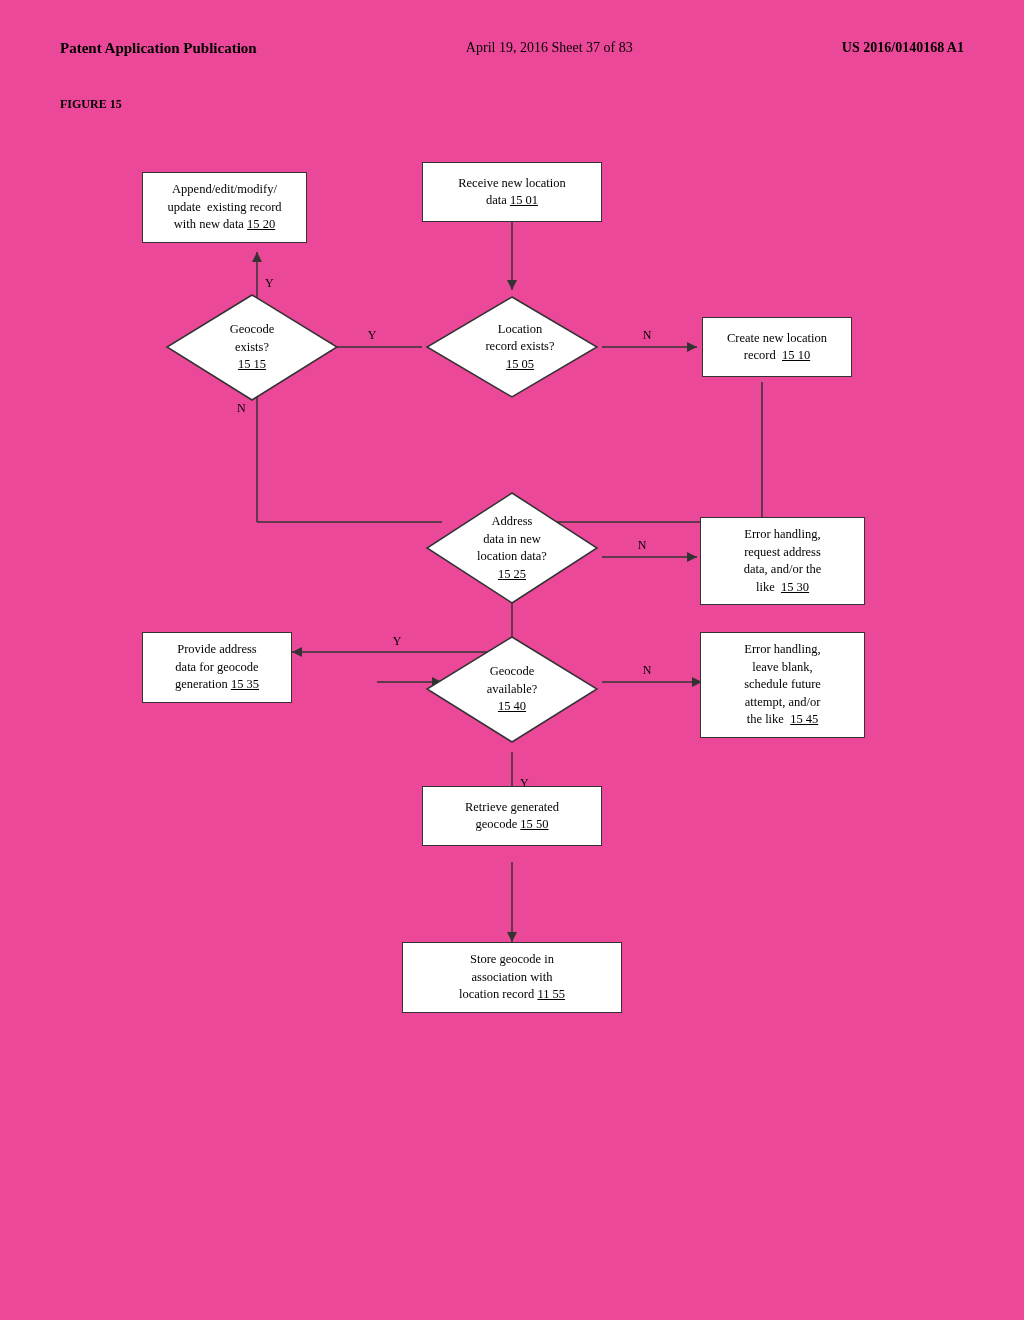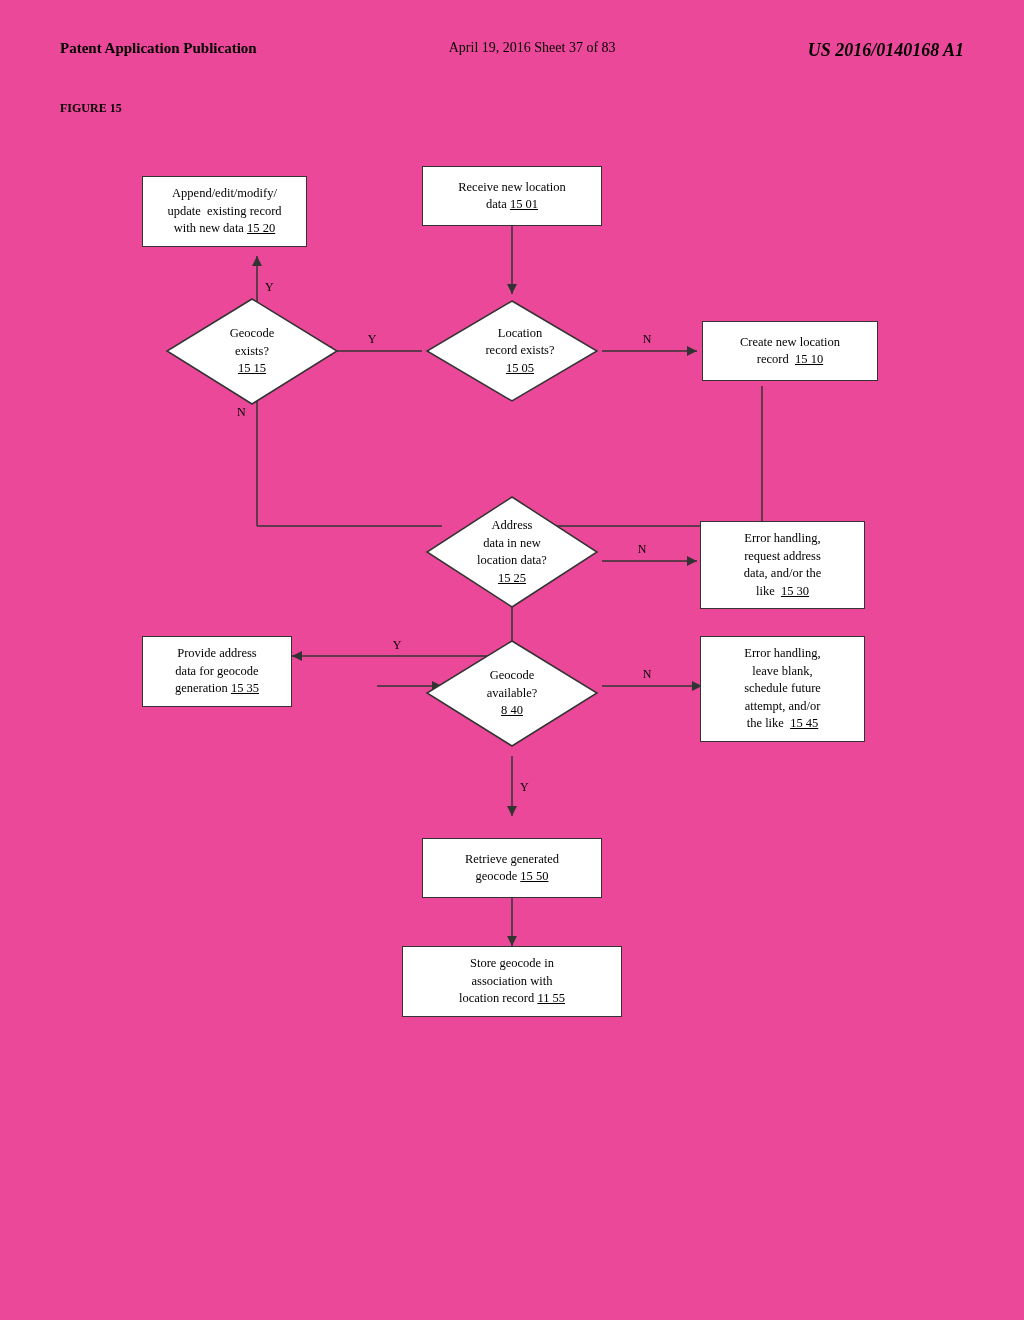--- a/index.html
+++ b/index.html
@@ -27,23 +27,22 @@
     }
     .header-left {
       font-weight: bold;
       font-size: 15px;
     }
     .header-center {
       font-size: 14px;
       text-align: center;
     }
     .header-right {
-      font-size: 18px;
+      font-size: 14px;
       font-weight: bold;
-      font-style: italic;
     }
     .figure-title {
       font-size: 12px;
       font-weight: bold;
       margin-bottom: 30px;
       margin-top: 10px;
     }
     .diagram-container {
       position: relative;
       width: 860px;
@@ -163,21 +162,21 @@
       <div style="position:absolute; left:0; top:0; width:180px; height:110px; overflow:visible;">
         <svg width="180" height="110">
           <polygon points="90,5 175,55 90,105 5,55" fill="white" stroke="#333" stroke-width="1.5"></polygon>
         </svg>
         <div class="diamond-text" style="top:0; left:8px; width:180px; height:110px;justify-content:center;">
           Location<br>record exists?<br><span class="underline">15 05</span>
         </div>
       </div>
     </div>
 
-    <div class="node rect-node" style="left:620px; top:175px; width:176px; min-height:60px;">
+    <div class="node rect-node" style="left:620px; top:175px; width:150px; min-height:60px;">
       <div>
         Create new location<br>record &nbsp;<span class="underline">15 10</span>
       </div>
     </div>
 
     <div style="position:absolute; left:80px; top:148px; width:180px; height:115px;">
       <svg width="180" height="115">
         <polygon points="90,5 175,57 90,110 5,57" fill="white" stroke="#333" stroke-width="1.5"></polygon>
       </svg>
       <div class="diamond-text" style="top:0; left:0; width:180px; height:115px;">
@@ -210,31 +209,31 @@
       <div>
         Provide address<br>data for geocode<br>generation <span class="underline">15 35</span>
       </div>
     </div>
 
     <div style="position:absolute; left:340px; top:490px; width:180px; height:115px;">
       <svg width="180" height="115">
         <polygon points="90,5 175,57 90,110 5,57" fill="white" stroke="#333" stroke-width="1.5"></polygon>
       </svg>
       <div class="diamond-text" style="top:0; left:0; width:180px; height:115px;">
-        Geocode<br>available?<br><span class="underline">8 40</span>
+        Geocode<br>available?<br><span class="underline">15 40</span>
       </div>
     </div>
 
     <div class="node rect-node" style="left:618px; top:490px; width:165px; min-height:100px;">
       <div>
         Error handling,<br>leave blank,<br>schedule future<br>attempt, and/or<br>the like &nbsp;<span class="underline">15 45</span>
       </div>
     </div>
 
-    <div class="node rect-node" style="left:340px; top:692px; width:180px; min-height:60px;">
+    <div class="node rect-node" style="left:340px; top:644px; width:180px; min-height:60px;">
       <div>
         Retrieve generated<br>geocode <span class="underline">15 50</span>
       </div>
     </div>
 
     <div class="node rect-node" style="left:320px; top:800px; width:220px; min-height:70px;">
       <div>
         Store geocode in<br>association with<br>location record <span class="underline">11 55</span>
       </div>
     </div>

